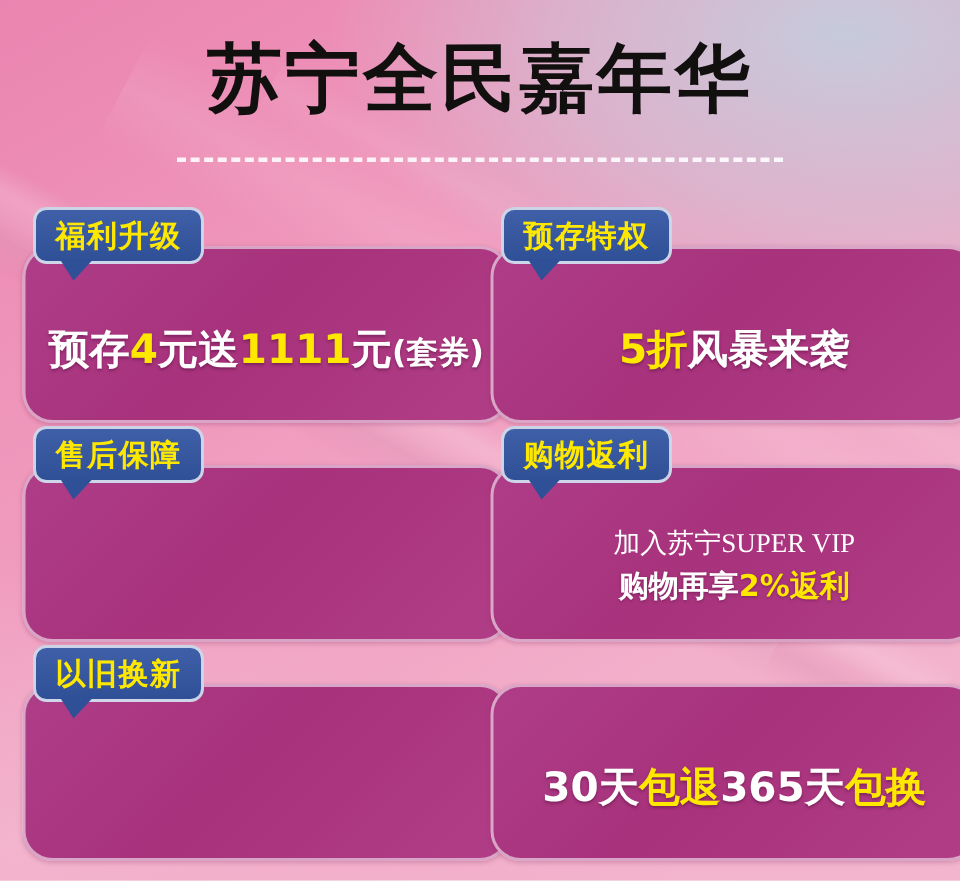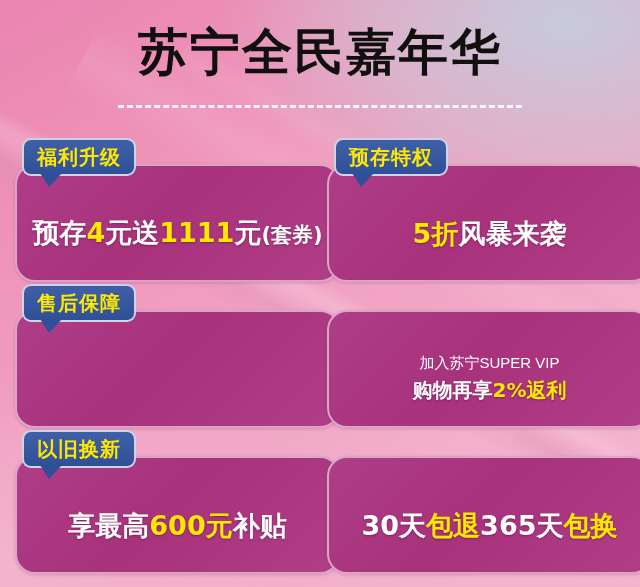--- a/index.html
+++ b/index.html
@@ -146,22 +146,22 @@
     font-family: "DejaVu Sans", "Liberation Sans", sans-serif;
     font-size: 27px;
     font-weight: bold;
     color: #ffffff;
     letter-spacing: 0px;
     line-height: 34px;
     white-space: nowrap;
     text-shadow: 0 1px 2px rgba(90,20,65,0.55);
   }
   .line-sub {
-    font-family: Liberation Sans, sans-serif;
-    font-size: 15px;
+    font-family: Liberation Serif, serif;
+    font-size: 18px;
     font-weight: normal;
     color: #ffffff;
     line-height: 19px;
     white-space: nowrap;
     margin-bottom: 1px;
   }
   .hl { color: #ffe800; }
   .suffix {
     font-size: 21px;
     font-weight: bold;
@@ -204,35 +204,31 @@
           <span class="hl">5折</span><span>风暴来袭</span>
         </div>
       </div>
     </div>
 
     <div class="card col-l row-2">
       <div class="badge">售后保障</div>
     </div>
 
     <div class="card col-r row-2 two-line">
+      <div class="badge">购物返利</div>
       <div class="card-body">
         <div class="line-sub">加入苏宁SUPER VIP</div>
         <div class="line-main">
           <span>购物再享</span><span class="hl">2%返利</span>
         </div>
       </div>
     </div>
 
     <div class="card col-l row-3">
       <div class="badge">以旧换新</div>
-      <div class="card-body">
-        <div class="line-main">
-          <span>享最高</span><span class="hl">600元</span><span>补贴</span>
-        </div>
-      </div>
     </div>
 
     <div class="card col-r row-3">
       <div class="card-body">
         <div class="line-main">
           <span>30天</span><span class="hl">包退</span><span>365天</span><span class="hl">包换</span>
         </div>
       </div>
     </div>
 

